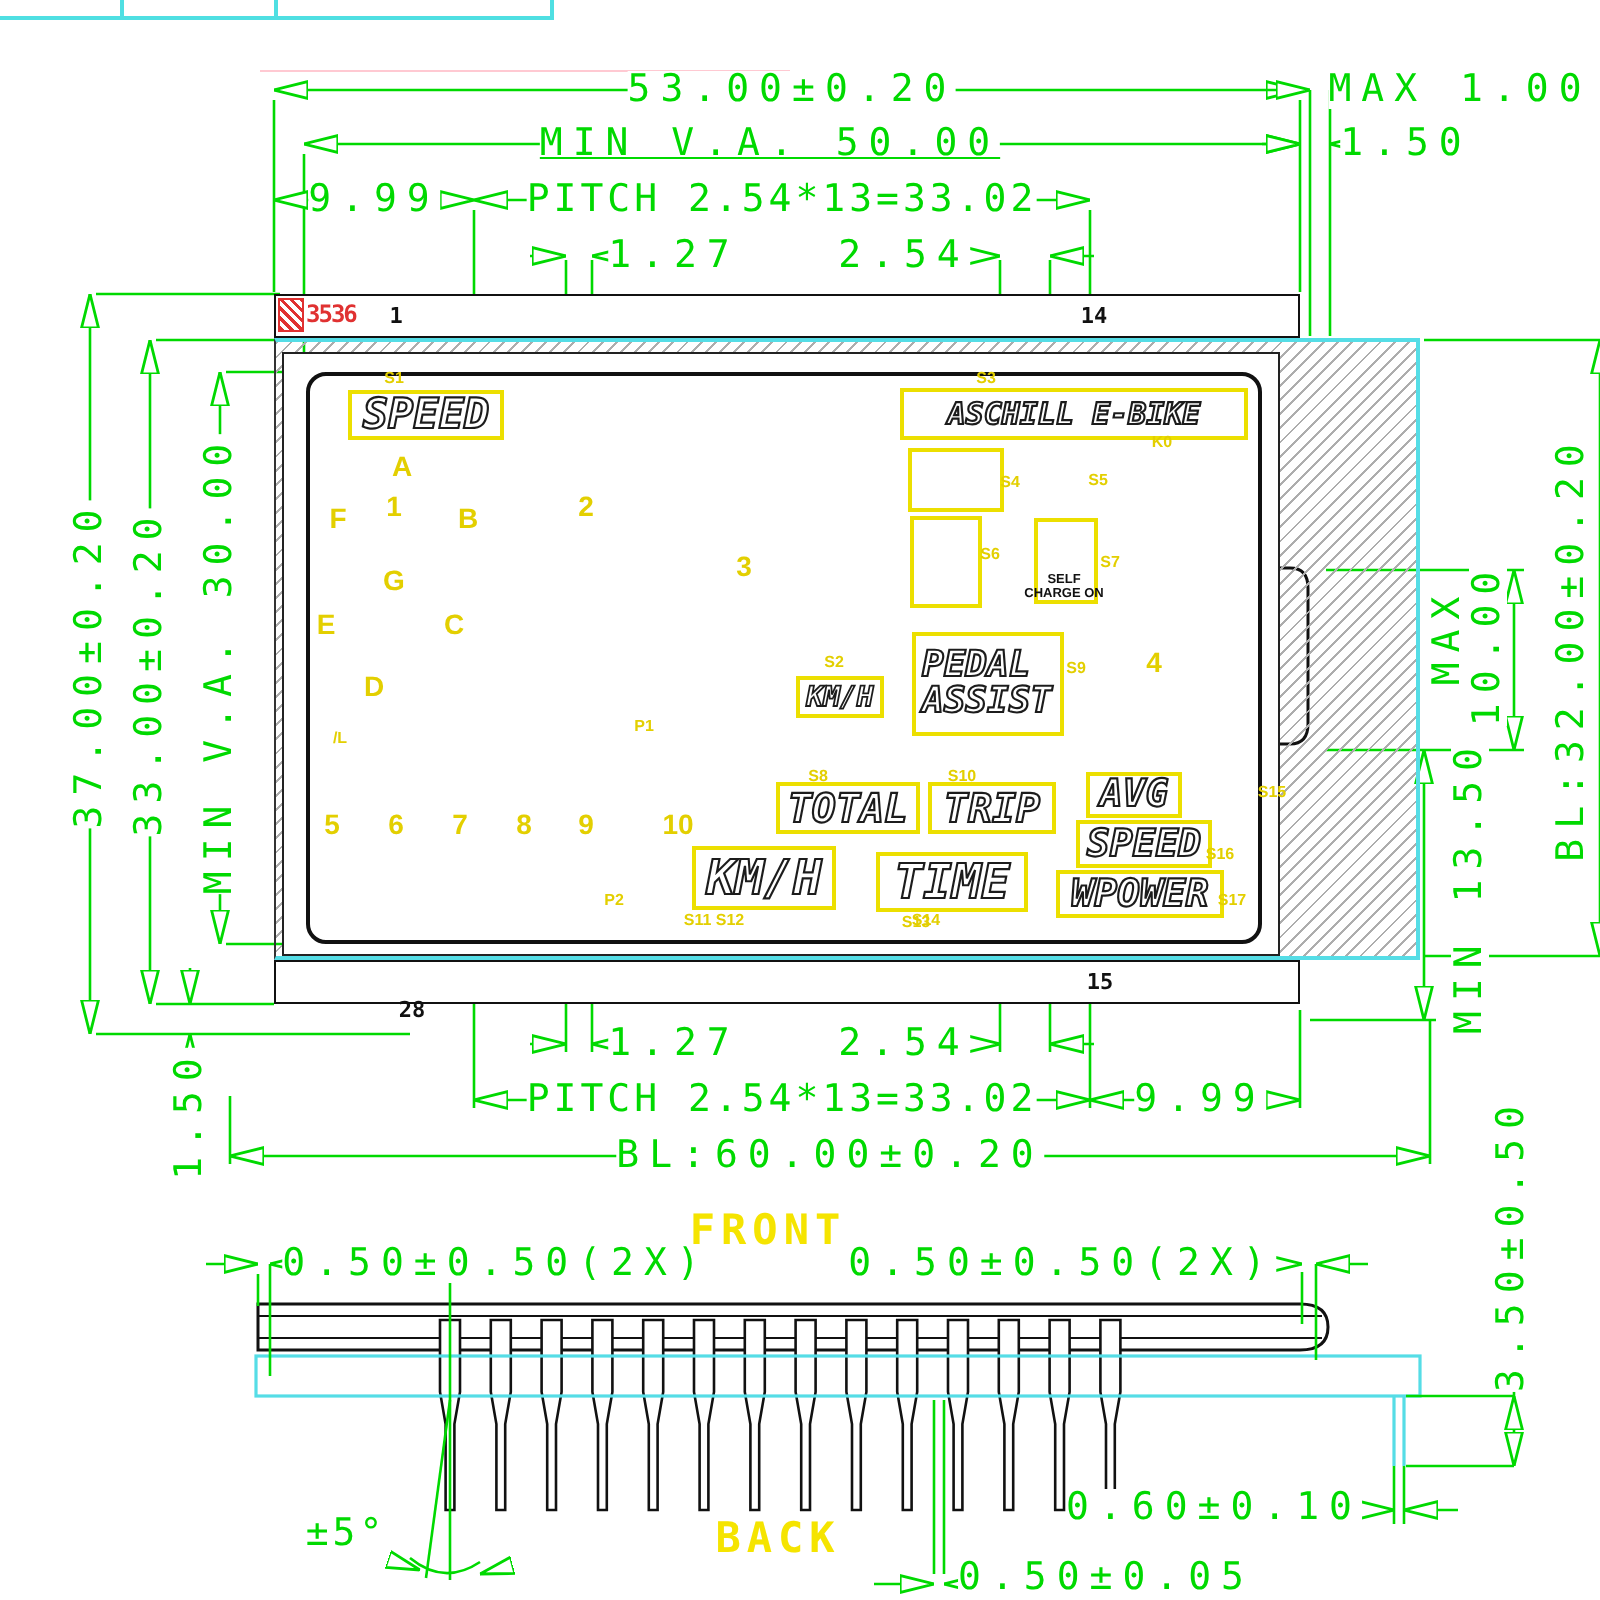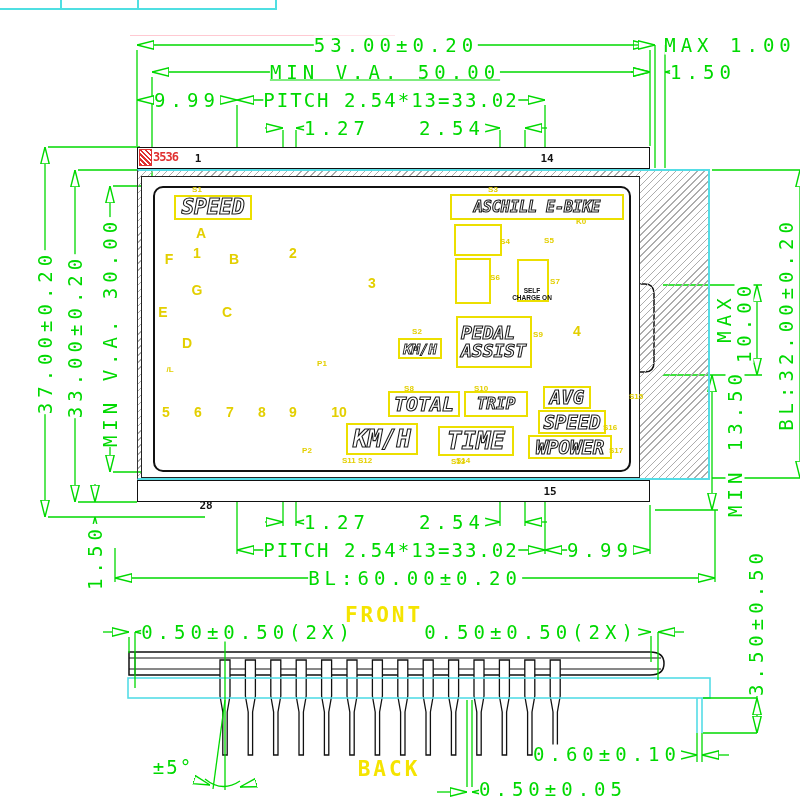--- a/index.html
+++ b/index.html
@@ -389,21 +389,21 @@
     <span class="lcdt" style="font-size:14px;-webkit-text-stroke-width:0.9px;">KM/H</span>
     </div>
   <div class="ybox" style="left:456px;top:316px;width:76px;height:52px;flex-direction:column;align-items:flex-start;padding-left:3px;">
     <span class="lcdt" style="font-size:18px;">PEDAL</span>
     <span class="lcdt" style="font-size:18px;">ASSIST</span>
     </div>
   <div class="ybox" style="left:388px;top:391px;width:72px;height:26px;">
     <span class="lcdt" style="font-size:20px;">TOTAL</span>
     </div>
   <div class="ybox" style="left:464px;top:391px;width:64px;height:26px;">
-    <span class="lcdt" style="font-size:16px;text-align:center;">TRIP</span>
+    <span class="lcdt" style="font-size:20px;text-align:center;">TRIP</span>
     </div>
   <div class="ybox" style="left:346px;top:423px;width:72px;height:32px;">
     <span class="lcdt" style="font-size:24px;">KM/H</span>
     </div>
   <div class="ybox" style="left:438px;top:426px;width:76px;height:30px;">
     <span class="lcdt" style="font-size:24px;">TIME</span>
     </div>
   <div class="ybox" style="left:543px;top:386px;width:48px;height:23px;">
     <span class="lcdt" style="font-size:19px;">AVG</span>
     </div>

